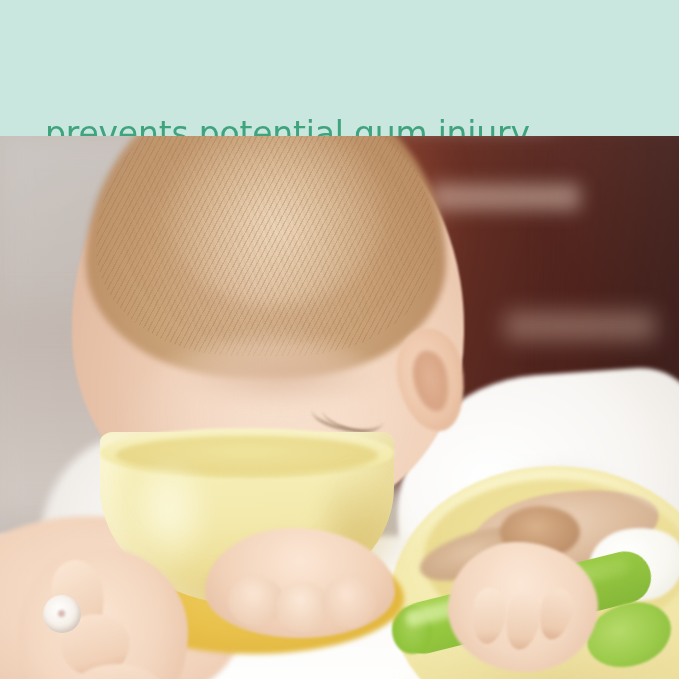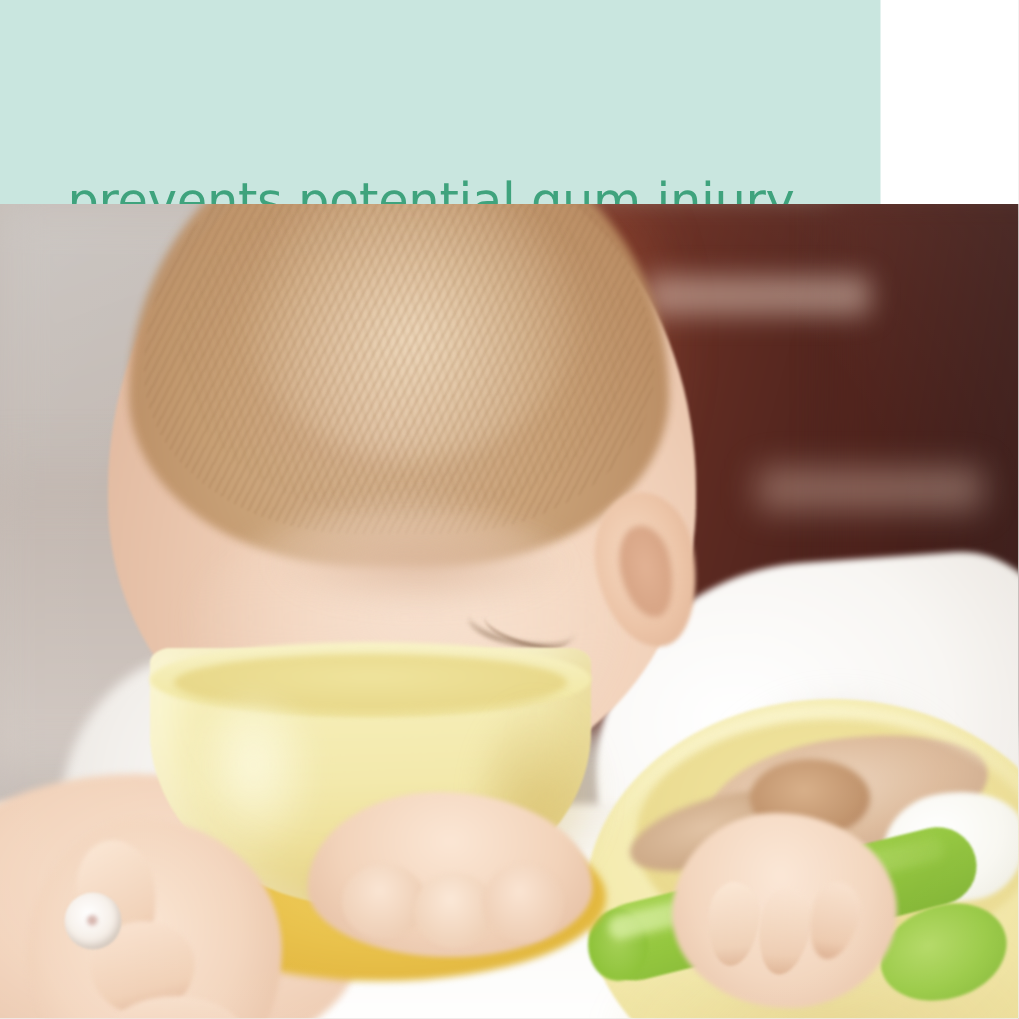--- a/index.html
+++ b/index.html
@@ -17,21 +17,21 @@
     height: 679px;
     overflow: hidden;
     background: #ffffff;
   }
 
   
   .banner {
     position: absolute;
     left: 0;
     top: 0;
-    width: 587px;
+    width: 679px;
     height: 136px;
     background: #c9e6df;
     box-sizing: border-box;
   }
   .banner-text {
     position: absolute;
     left: 45px;
     top: 34px;
     font-family: "DejaVu Sans", "Liberation Sans", sans-serif;
     font-size: 33px;

